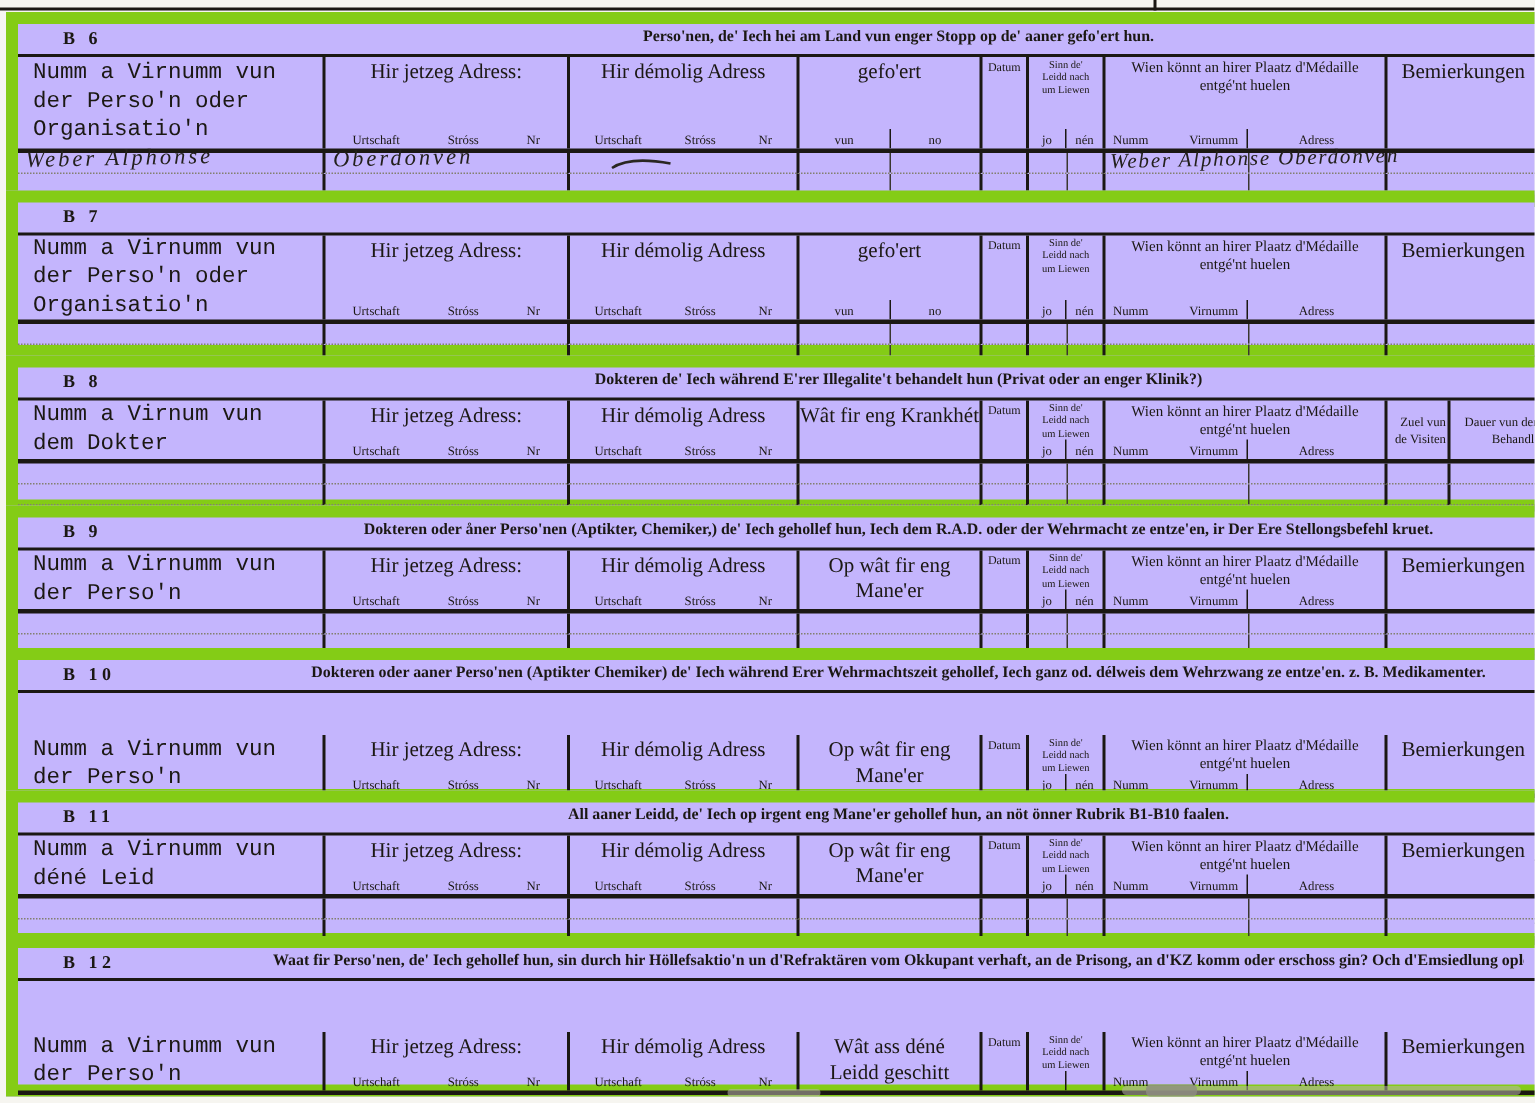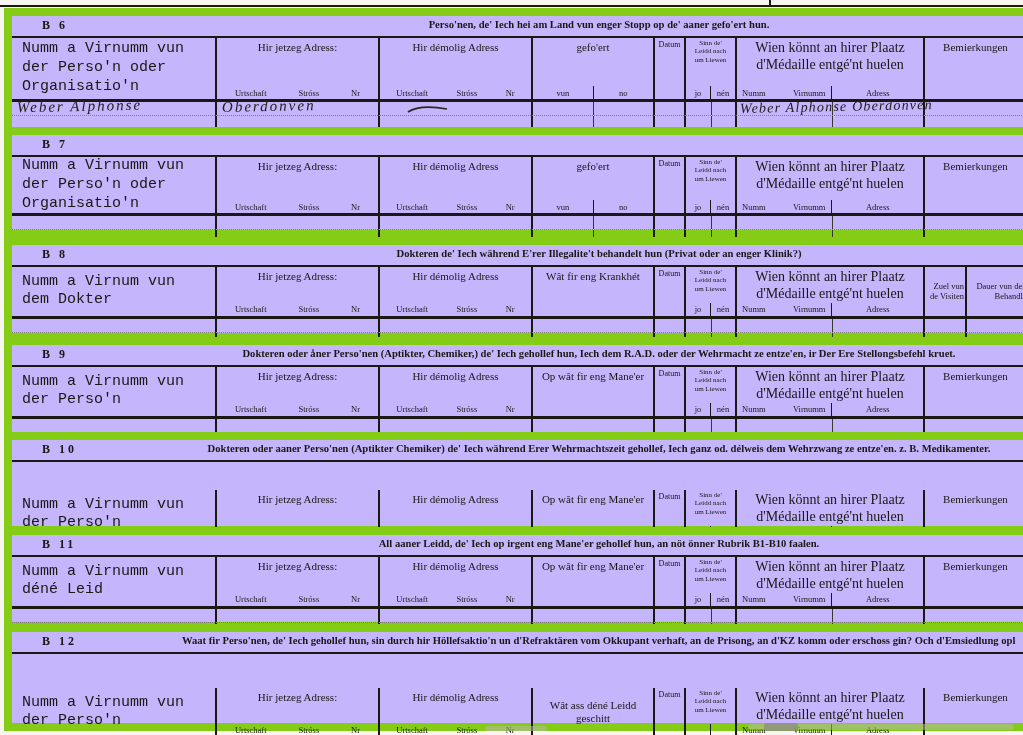--- a/index.html
+++ b/index.html
@@ -39,29 +39,29 @@
   .gA{grid-template-columns:203px 163px 153px 122px 31px 51px 188px 1fr;}
   .gB{grid-template-columns:203px 163px 153px 122px 31px 51px 188px 42px 1fr;}
   .cell{box-sizing:border-box;position:relative;min-width:0;}
   .cell + .cell{border-left:2px solid #1b1813;}
   .hdr{flex:1 1 auto;border-bottom:3px solid #1b1813;}
   .hdr .cell{display:flex;flex-direction:column;overflow:hidden;}
   .name-label{
     flex:1;display:flex;align-items:center;justify-content:center;
     text-align:left;font-size:15px;padding:0 10px;line-height:1.25;font-family:Liberation Mono, monospace;
   }
-  .ct{flex:1;text-align:center;font-size:11px;padding-top:3px;line-height:1.2;}
+  .ct{flex:1;text-align:center;font-size:14px;padding-top:3px;line-height:1.2;}
   .ct.center-v{display:flex;align-items:center;justify-content:center;padding-top:0;}
   .sub{flex:0 0 13px;display:flex;align-items:center;font-size:8.5px;}
   .sub-addr{justify-content:space-around;padding:0 2px;}
   .sub2 span{flex:1;text-align:center;height:100%;display:flex;align-items:center;justify-content:center;}
   .sub2 .dvl{border-left:1px solid #1b1813;}
   .sinn-lines{flex:1;font-size:7px;line-height:1.18;text-align:center;padding-top:1px;}
   .datum-lbl{font-size:8px;text-align:center;padding-top:2px;}
-  .med-t{font-size:14px;padding:2px 6px 0 6px;}
+  .med-t{font-size:10px;padding:2px 6px 0 6px;}
   .sub-med{padding:0;}
   .sub-med .s1{width:27%;text-align:left;padding-left:5px;box-sizing:border-box;}
   .sub-med .s2{width:24%;text-align:center;}
   .sub-med .s3{width:49%;text-align:center;border-left:1px solid #1b1813;height:100%;display:flex;align-items:center;justify-content:center;}
   .wrap-lbl{font-size:8.5px;text-align:right;padding:2px 1px 0 1px;line-height:1.2;}
   .row{flex:0 0 14px;}
   .row .cell{border-bottom:1px dotted #82806f;}
   .row:last-child .cell{border-bottom:1px dotted #82806f;}
   .split::after{content:"";position:absolute;left:50%;top:0;bottom:0;border-left:1px solid #3a372f;}
   .med-split::after{content:"";position:absolute;left:51%;top:0;bottom:0;border-left:1px solid #3a372f;}

